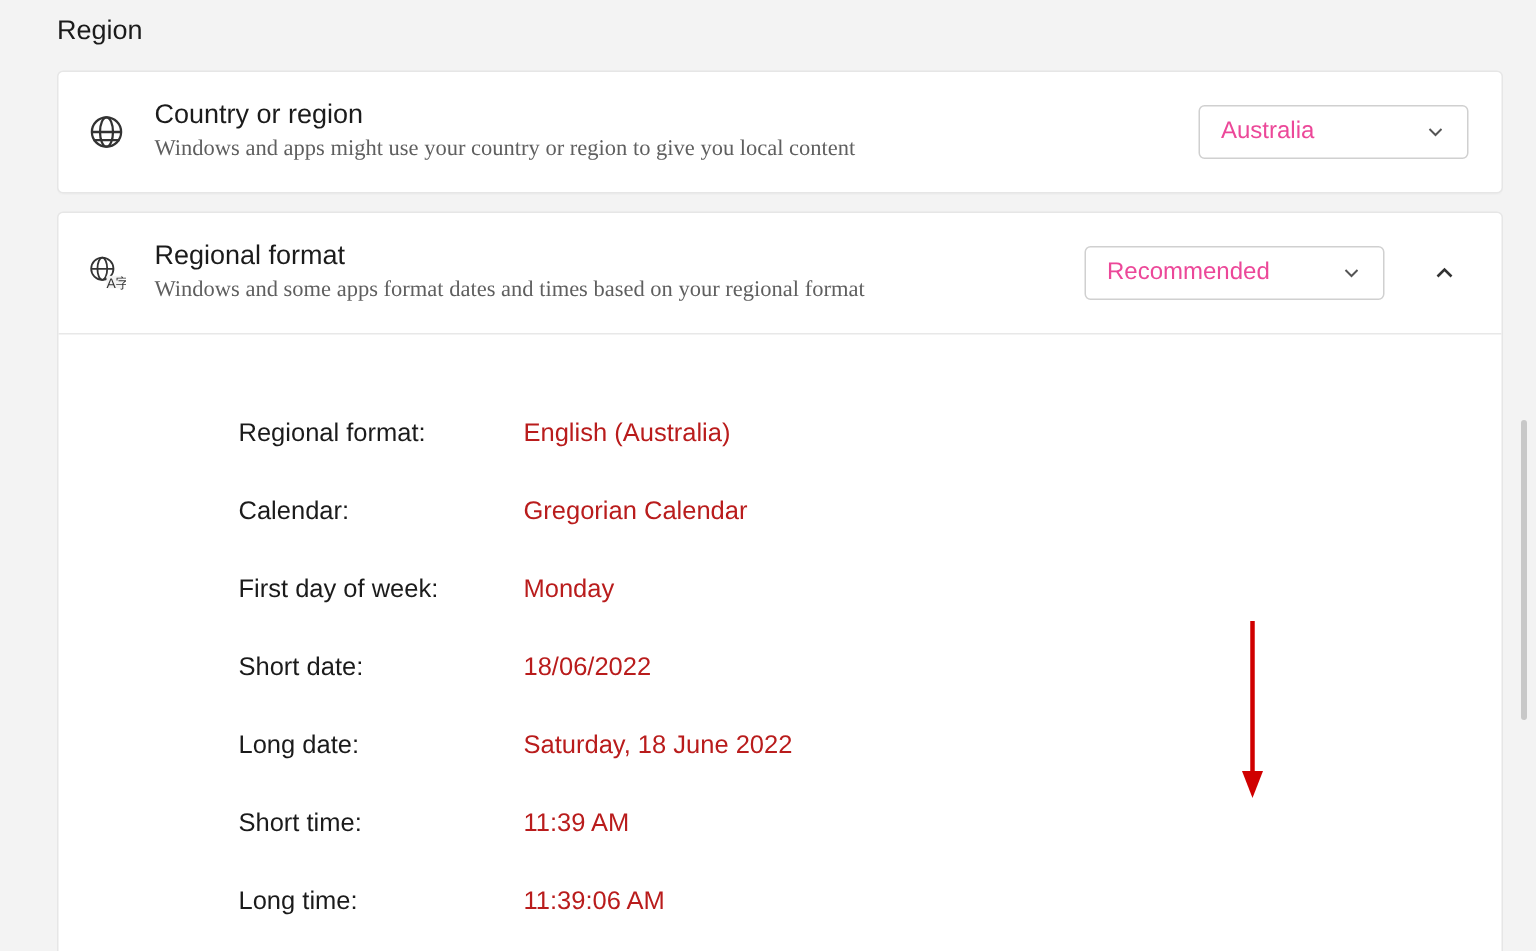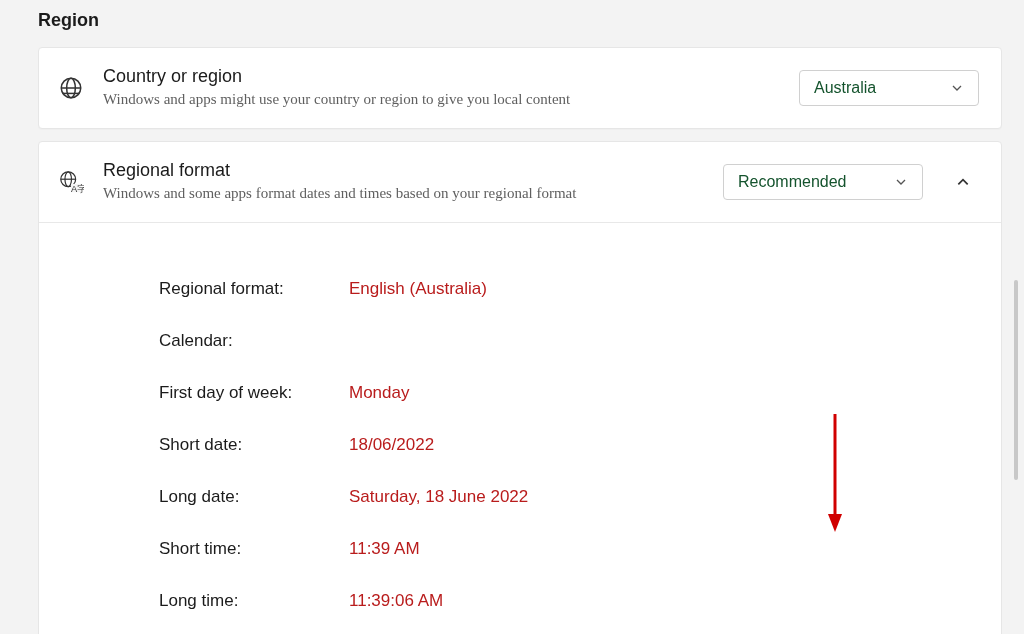--- a/index.html
+++ b/index.html
@@ -9,21 +9,21 @@
       width: 1024px;
       height: 634px;
       overflow: hidden;
       position: relative;
     }
     .page {
       padding: 10px 22px 10px 38px;
     }
     .section-title {
       font-size: 18px;
-      font-weight: 700;
+      font-weight: 400;
       color: #1b1b1b;
       margin-bottom: 16px;
     }
     .card {
       background: #fff;
       border: 1px solid #e6e6e6;
       border-radius: 4px;
       margin-bottom: 12px;
       box-shadow: 0 1px 1px rgba(0,0,0,0.02);
     }
@@ -57,21 +57,21 @@
       line-height: 1.4;
       max-width: 560px;
       font-family: Liberation Serif, serif;
     }
     .dropdown {
       background: #fff;
       border: 1px solid #d0d0d0;
       border-radius: 4px;
       padding: 8px 14px;
       font-size: 16px;
-      color: #14532d;
+      color: #ec4899;
       display: flex;
       align-items: center;
       justify-content: space-between;
       min-width: 180px;
       cursor: pointer;
     }
     .dropdown.small { min-width: 200px; }
     .chevron {
       width: 14px;
       height: 14px;
@@ -199,20 +199,21 @@
       </div>
     </div>
 
     <div class="details">
       <div class="detail-row">
         <div class="detail-label">Regional format:</div>
         <div class="detail-value">English (Australia)</div>
       </div>
       <div class="detail-row">
         <div class="detail-label">Calendar:</div>
+        <div class="detail-value">Gregorian Calendar</div>
       </div>
       <div class="detail-row">
         <div class="detail-label">First day of week:</div>
         <div class="detail-value">Monday</div>
       </div>
       <div class="detail-row">
         <div class="detail-label">Short date:</div>
         <div class="detail-value">18/06/2022</div>
       </div>
       <div class="detail-row">

